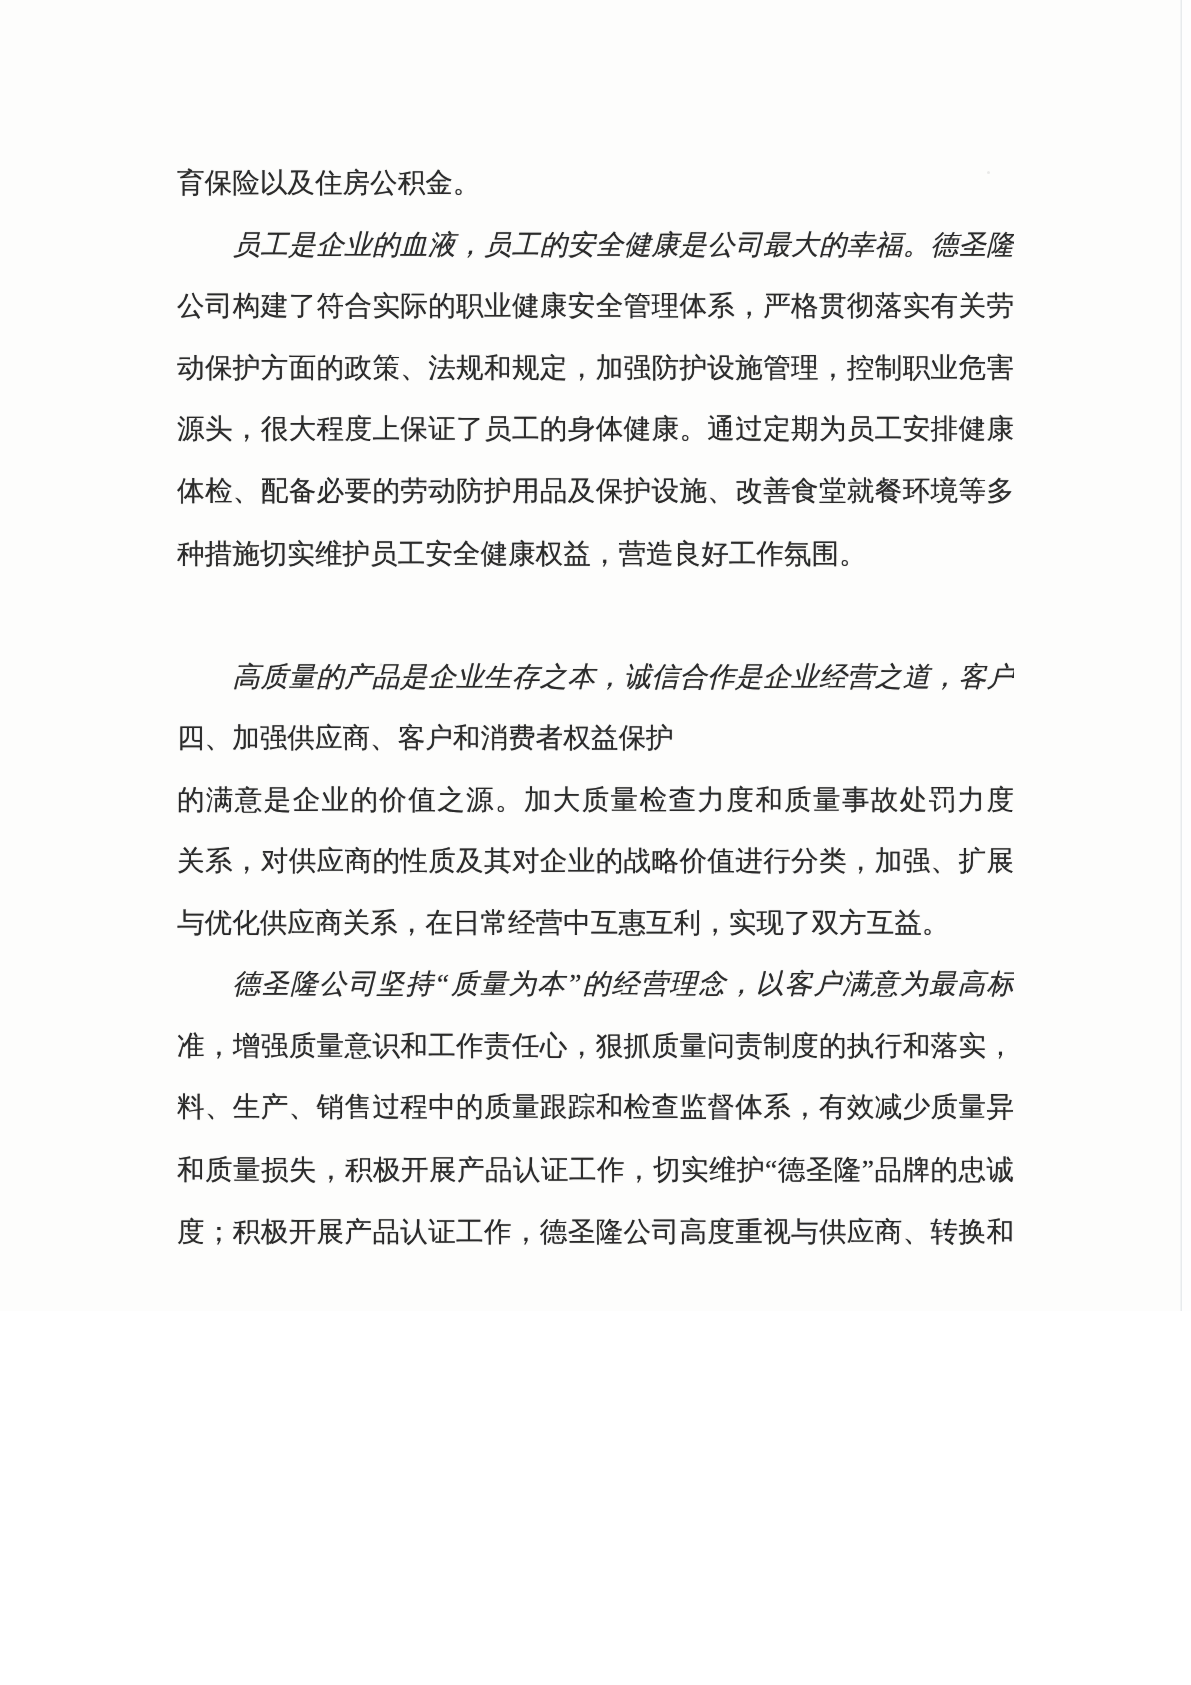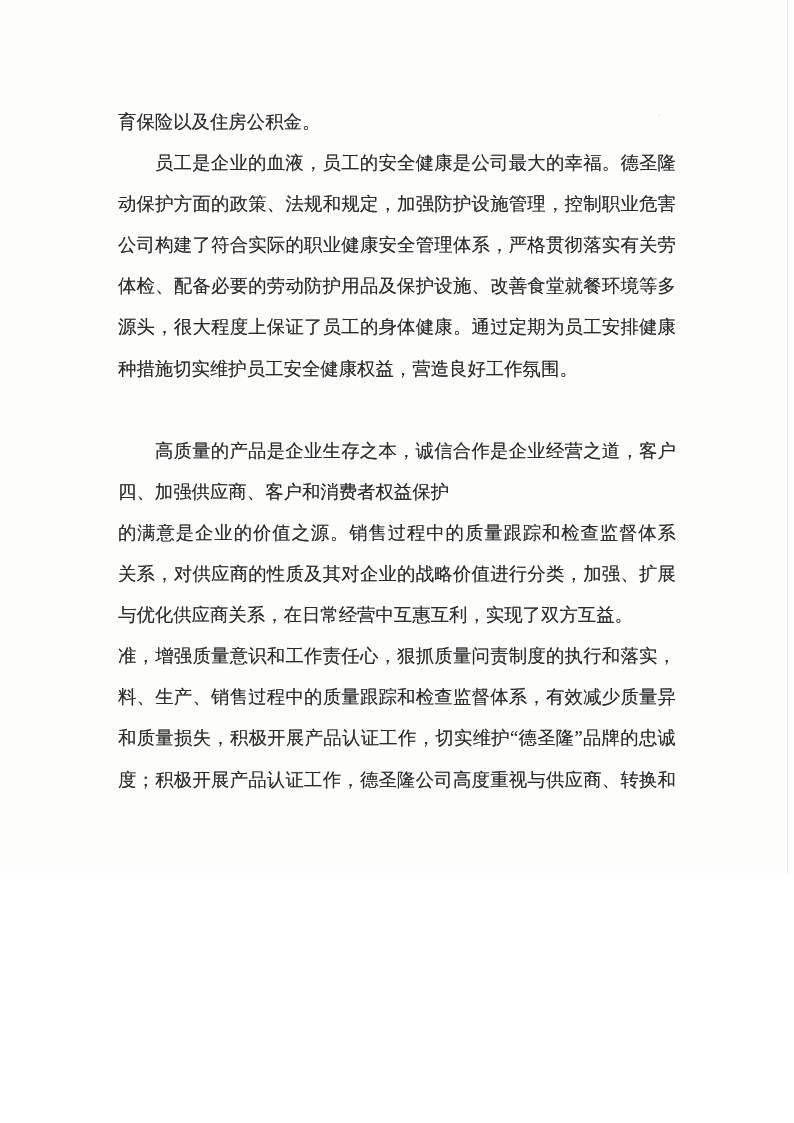--- a/index.html
+++ b/index.html
@@ -30,20 +30,21 @@
     text-align: left;
     overflow: hidden;
   }
   .line.j {
     text-align: justify;
     text-align-last: justify;
     text-justify: inter-character;
   }
   .line.in {
     text-indent: 37px;
+    font-style: italic;
   }
   .line.blank {  }
   .scan-strip {
     position: absolute;
     top: 0;
     left: 788px;
     width: 6px;
     height: 1123px;
     background: #fefefe;
   }
@@ -68,35 +69,36 @@
 </style>
 </head>
 <body>
 
 <div class="page">
   <div class="textcol">
 
     <div class="line">育保险以及住房公积金。</div>
 
     <div class="line j in">员工是企业的血液，员工的安全健康是公司最大的幸福。德圣隆</div>
+    <div class="line j">公司构建了符合实际的职业健康安全管理体系，严格贯彻落实有关劳</div>
     <div class="line j">动保护方面的政策、法规和规定，加强防护设施管理，控制职业危害</div>
-    <div class="line j">公司构建了符合实际的职业健康安全管理体系，严格贯彻落实有关劳</div>
+    <div class="line j">源头，很大程度上保证了员工的身体健康。通过定期为员工安排健康</div>
     <div class="line j">体检、配备必要的劳动防护用品及保护设施、改善食堂就餐环境等多</div>
-    <div class="line j">源头，很大程度上保证了员工的身体健康。通过定期为员工安排健康</div>
     <div class="line">种措施切实维护员工安全健康权益，营造良好工作氛围。</div>
 
     <div class="line blank"></div>
 
     <div class="line j in">高质量的产品是企业生存之本，诚信合作是企业经营之道，客户</div>
 
     <div class="line">四、加强供应商、客户和消费者权益保护</div>
-    <div class="line j">的满意是企业的价值之源。销售过程中的质量跟踪和检查监督体系</div>
+    <div class="line j">的满意是企业的价值之源。加大质量检查力度和质量事故处罚力度</div>
     <div class="line j">关系，对供应商的性质及其对企业的战略价值进行分类，加强、扩展</div>
     <div class="line">与优化供应商关系，在日常经营中互惠互利，实现了双方互益。</div>
 
+    <div class="line j in">德圣隆公司坚持“质量为本”的经营理念，以客户满意为最高标</div>
     <div class="line j">准，增强质量意识和工作责任心，狠抓质量问责制度的执行和落实，</div>
     <div class="line j">料、生产、销售过程中的质量跟踪和检查监督体系，有效减少质量异</div>
     <div class="line j">和质量损失，积极开展产品认证工作，切实维护“德圣隆”品牌的忠诚</div>
     <div class="line j">度；积极开展产品认证工作，德圣隆公司高度重视与供应商、转换和</div>
 
   </div>
 
   <div class="scan-strip"></div>
   <div class="scan-edge"></div>
   <div class="speck s1"></div>

